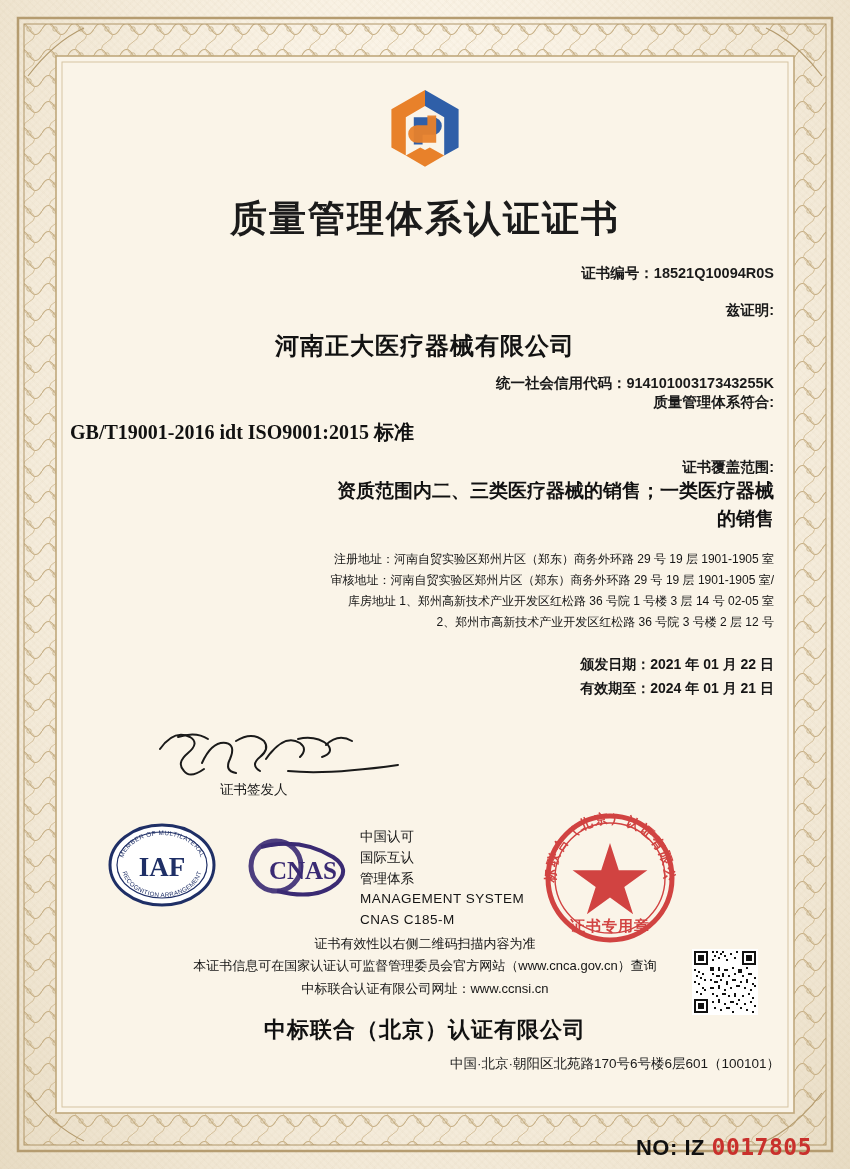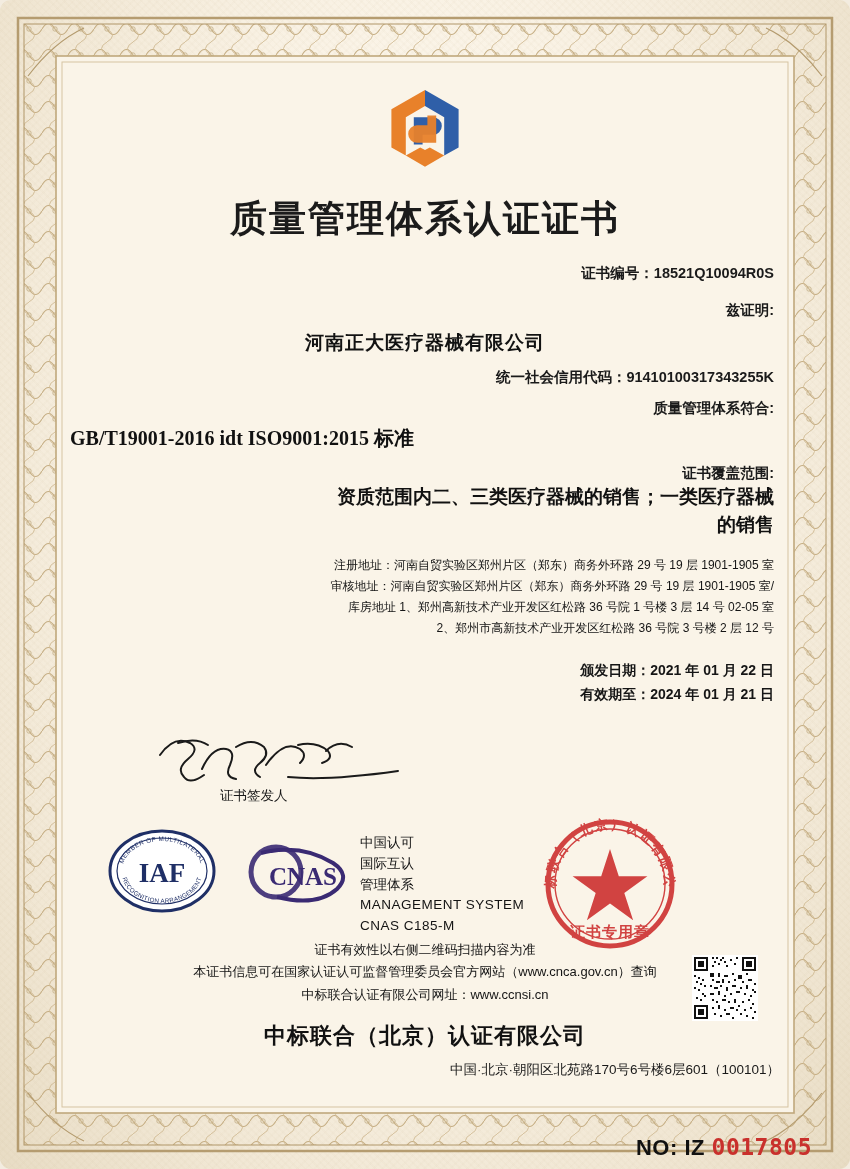--- a/index.html
+++ b/index.html
@@ -8,21 +8,20 @@
     font-family:"Liberation Sans","DejaVu Sans",sans-serif;
     background:#f3ece0;
     overflow:hidden;
   }
   .cert{
     position:relative;
     width:850px;height:1169px;
     background:
       radial-gradient(ellipse at 50% 40%, #fffdf7 0%, #faf3e6 45%, #f1e7d4 78%, #e8dcc4 100%);
     overflow:hidden;
-    border-radius:11px;
   }
   
   .paper-noise{
     position:absolute;inset:0;
     background-image:
       repeating-linear-gradient(45deg, rgba(190,170,130,.045) 0 2px, rgba(0,0,0,0) 2px 5px),
       repeating-linear-gradient(-45deg, rgba(190,170,130,.035) 0 2px, rgba(0,0,0,0) 2px 6px);
     pointer-events:none;
   }
   .orn{
@@ -65,21 +64,21 @@
     text-align:right;
     font-size:14.5px;
     font-weight:bold;
     color:#1a1a1a;
     padding-right:6px;
   }
   .spacer-18{height:18px;}
   .company{
     margin-top:10px;
     text-align:center;
-    font-size:19px;
+    font-size:24px;
     font-weight:bold;
     letter-spacing:1px;
     color:#121212;
     font-family:"DejaVu Sans","Liberation Sans",sans-serif;
   }
   .uscc{
     margin-top:12px;
     text-align:right;
     font-size:14.5px;
     font-weight:bold;
@@ -268,21 +267,21 @@
     <div class="spacer-18"></div>
 
     <div class="lbl-right">兹证明:</div>
 
     <div class="company">河南正大医疗器械有限公司</div>
 
     <div class="uscc">
       <span>统一社会信用代码：</span><span>91410100317343255K</span>
     </div>
 
-    <div class="lbl-right" style="margin-top:12px">质量管理体系符合:</div>
+    <div class="lbl-right" style="">质量管理体系符合:</div>
 
     <div class="standard">GB/T19001-2016 idt ISO9001:2015 标准</div>
 
     <div class="lbl-right" style="margin-top:12px">证书覆盖范围:</div>
 
     <div class="scope">
       <div>资质范围内二、三类医疗器械的销售；一类医疗器械</div>
       <div>的销售</div>
     </div>
 

